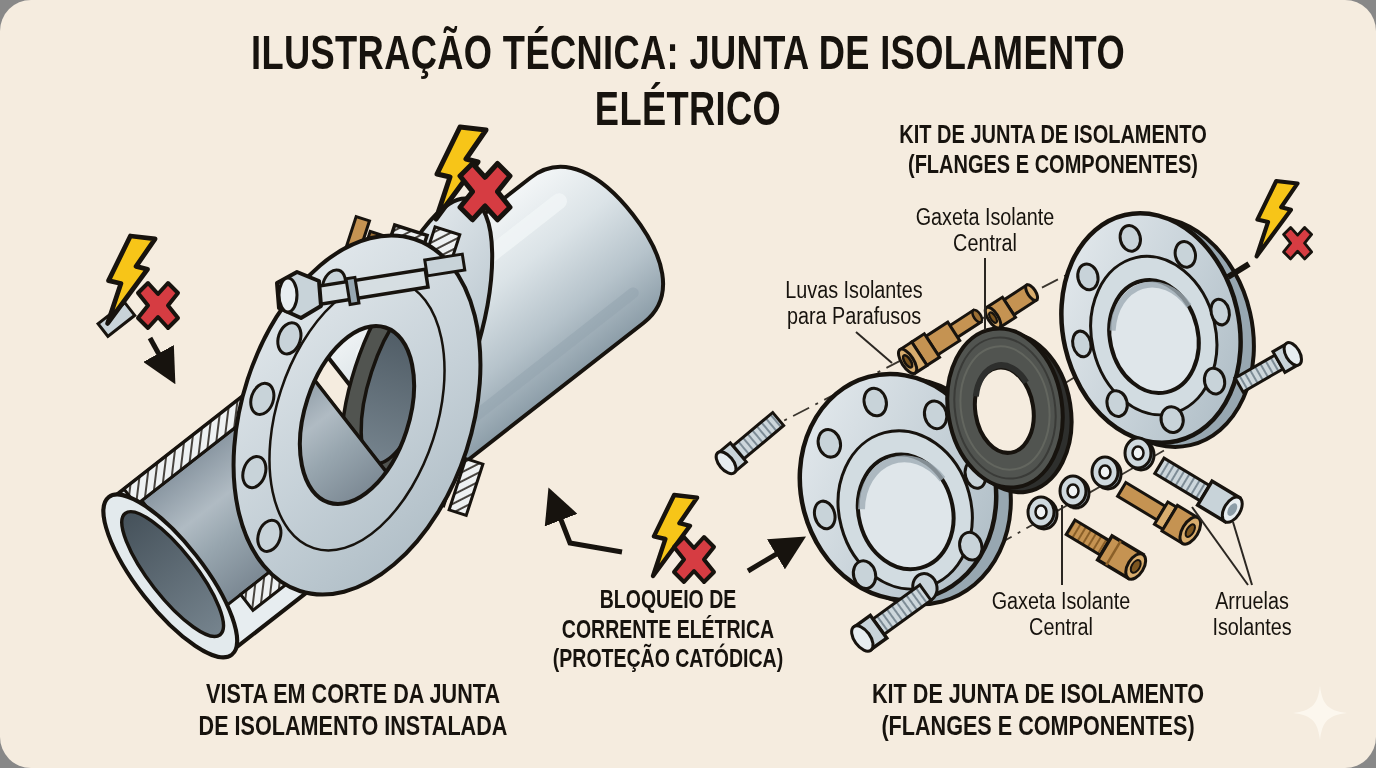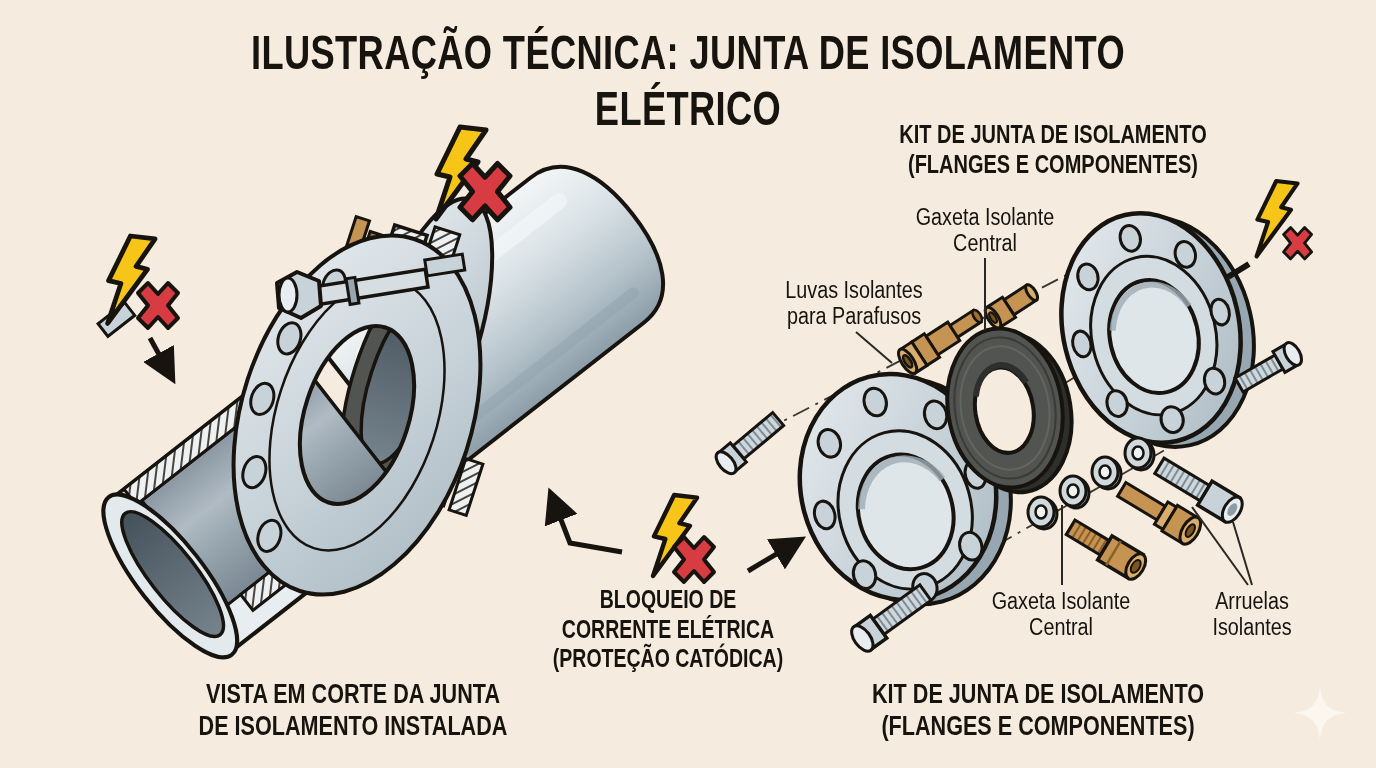--- a/index.html
+++ b/index.html
@@ -4,21 +4,21 @@
 <style>
   :root{
     --background:#f5ecdf; --outline:#17130e; --text:#17130e;
     --steel-light:#e7edf0; --steel:#c8d3d9; --steel-dark:#97a7b1; --steel-deep:#6e7d87;
     --insulator-tan:#c59352; --insulator-tan-dark:#9c6f33;
     --gasket-dark:#515450; --gasket-deep:#2e2f2d;
     --lightning-yellow:#f7c518; --blocked-red:#d63c42; --watermark:#fcf7ee;
   }
   html,body{margin:0;padding:0;}
   body{background:#888;font-family:"Liberation Sans", sans-serif;}
-  .stage{position:relative;width:1376px;height:768px;background:var(--background);overflow:hidden;margin:0 auto;}
+  .stage{position:relative;width:1376px;height:768px;background:var(--background);overflow:hidden;margin:0 auto;border-radius:31px;}
   svg{position:absolute;left:0;top:0;}
   .txt{position:absolute;color:var(--text);text-align:center;white-space:pre-line;transform-origin:center top;}
   .title{font-size:49px;font-weight:700;letter-spacing:.5px;transform:translateX(-50%) scaleX(.74);}
   .heading{font-size:25px;font-weight:700;line-height:1.18;transform:translateX(-50%) scaleX(.80);}
   .cap{font-size:27px;font-weight:700;line-height:1.2;transform:translateX(-50%) scaleX(.80);}
   .note{font-size:25px;font-weight:700;line-height:1.18;transform:translateX(-50%) scaleX(.78);}
   .lbl{font-size:23px;font-weight:400;line-height:1.14;transform:translateX(-50%) scaleX(.86);}
   
   .ol{stroke:var(--outline);}
   .steel-face{fill:url(#flangeGrad);}

